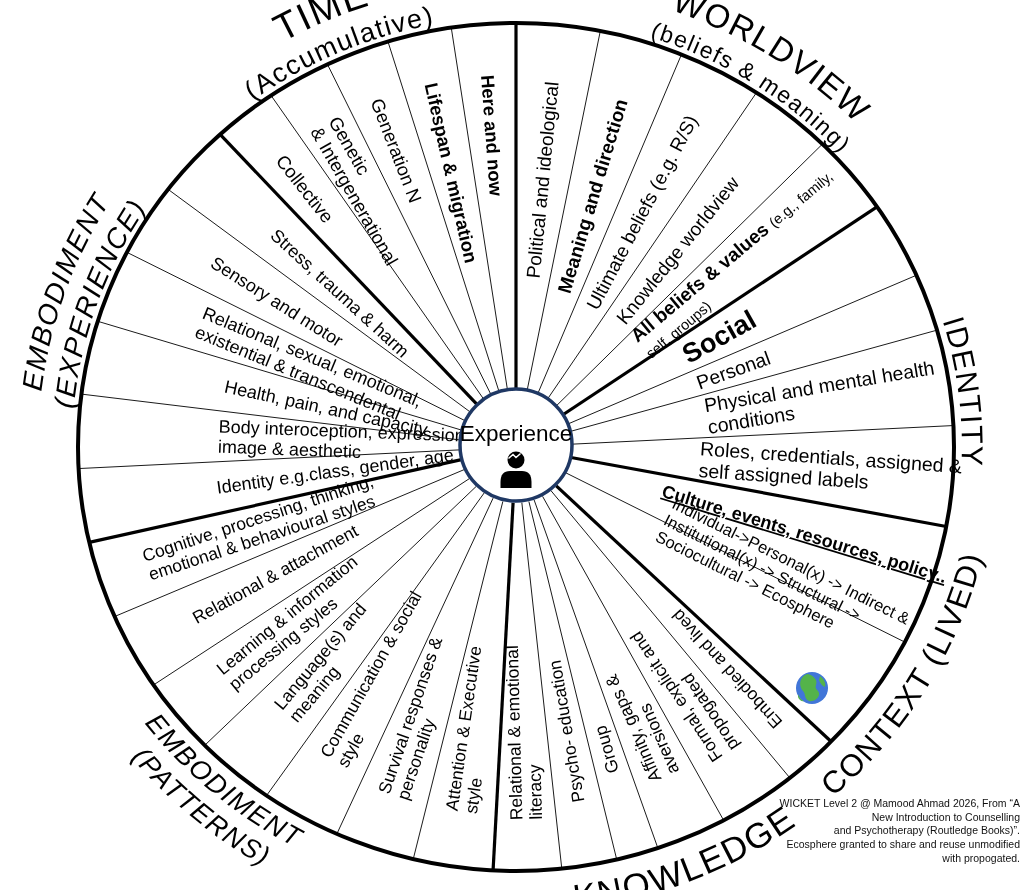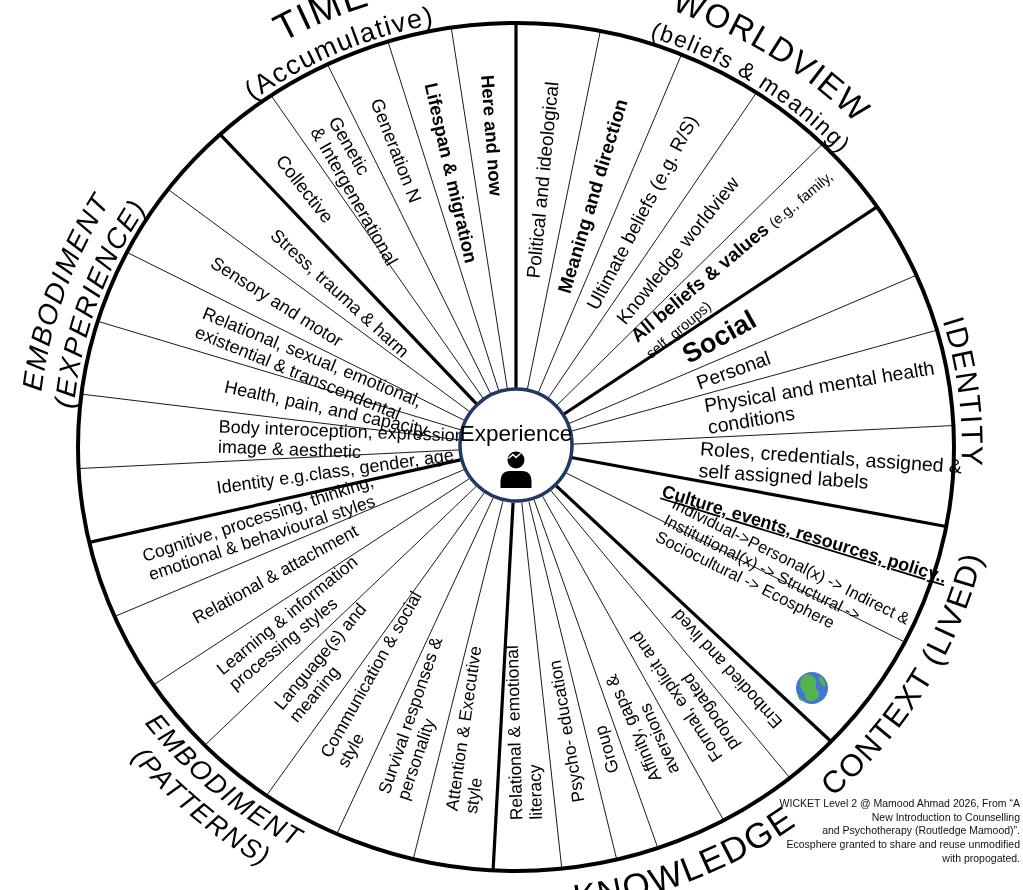--- a/index.html
+++ b/index.html
@@ -120,16 +120,16 @@
       <g transform="translate(516,469)">
         <circle cx="0" cy="-9" r="8.5" fill="#000"></circle>
         <path d="M -7,-11 L -3,-14.5 L 0,-11.5 L 4,-15" stroke="#fff" stroke-width="1.6" fill="none" stroke-linecap="round"></path>
         <path d="M -15.5,19 L -15.5,13 Q -15.5,2 -6,2 L 6,2 Q 15.5,2 15.5,13 L 15.5,19 Z" fill="#000"></path>
       </g>
     </svg></div>
 
 <div id="attribution">
   <span>WICKET Level 2 @ Mamood Ahmad 2026, From “A</span>
   <span>New Introduction to Counselling</span>
-  <span>and Psychotherapy (Routledge Mamood)”.</span>
+  <span>and Psychotherapy (Routledge Books)”.</span>
   <span>Ecosphere granted to share and reuse unmodified</span>
   <span>with propogated.</span>
 </div>
 
 </body></html>

